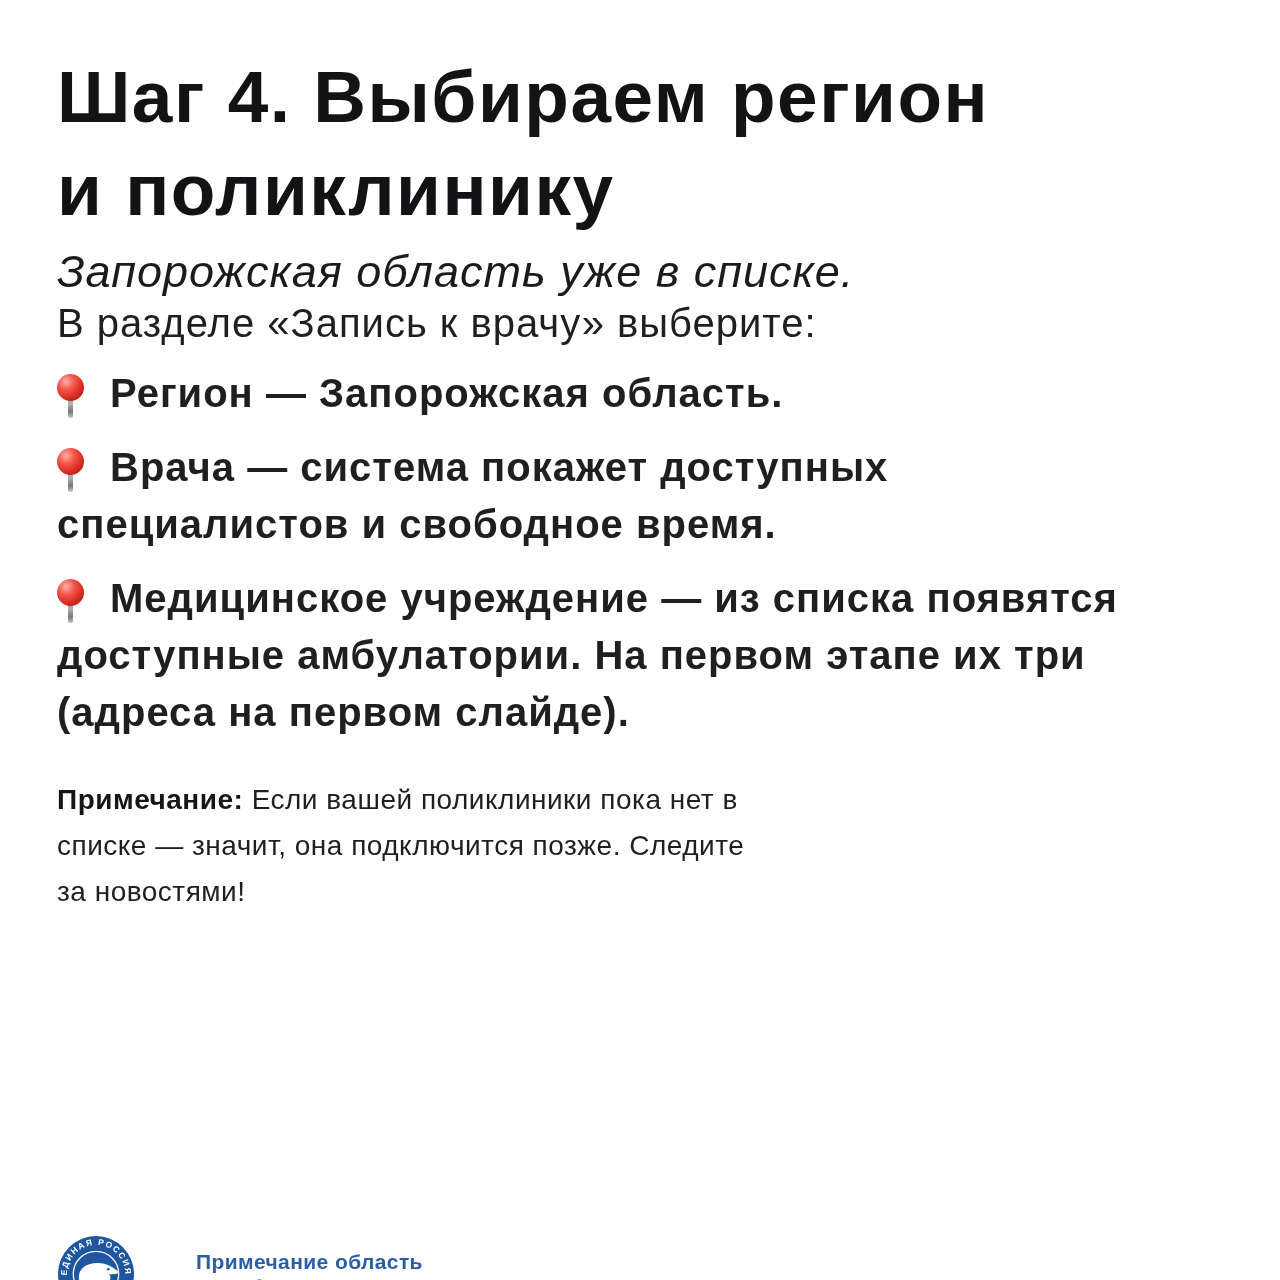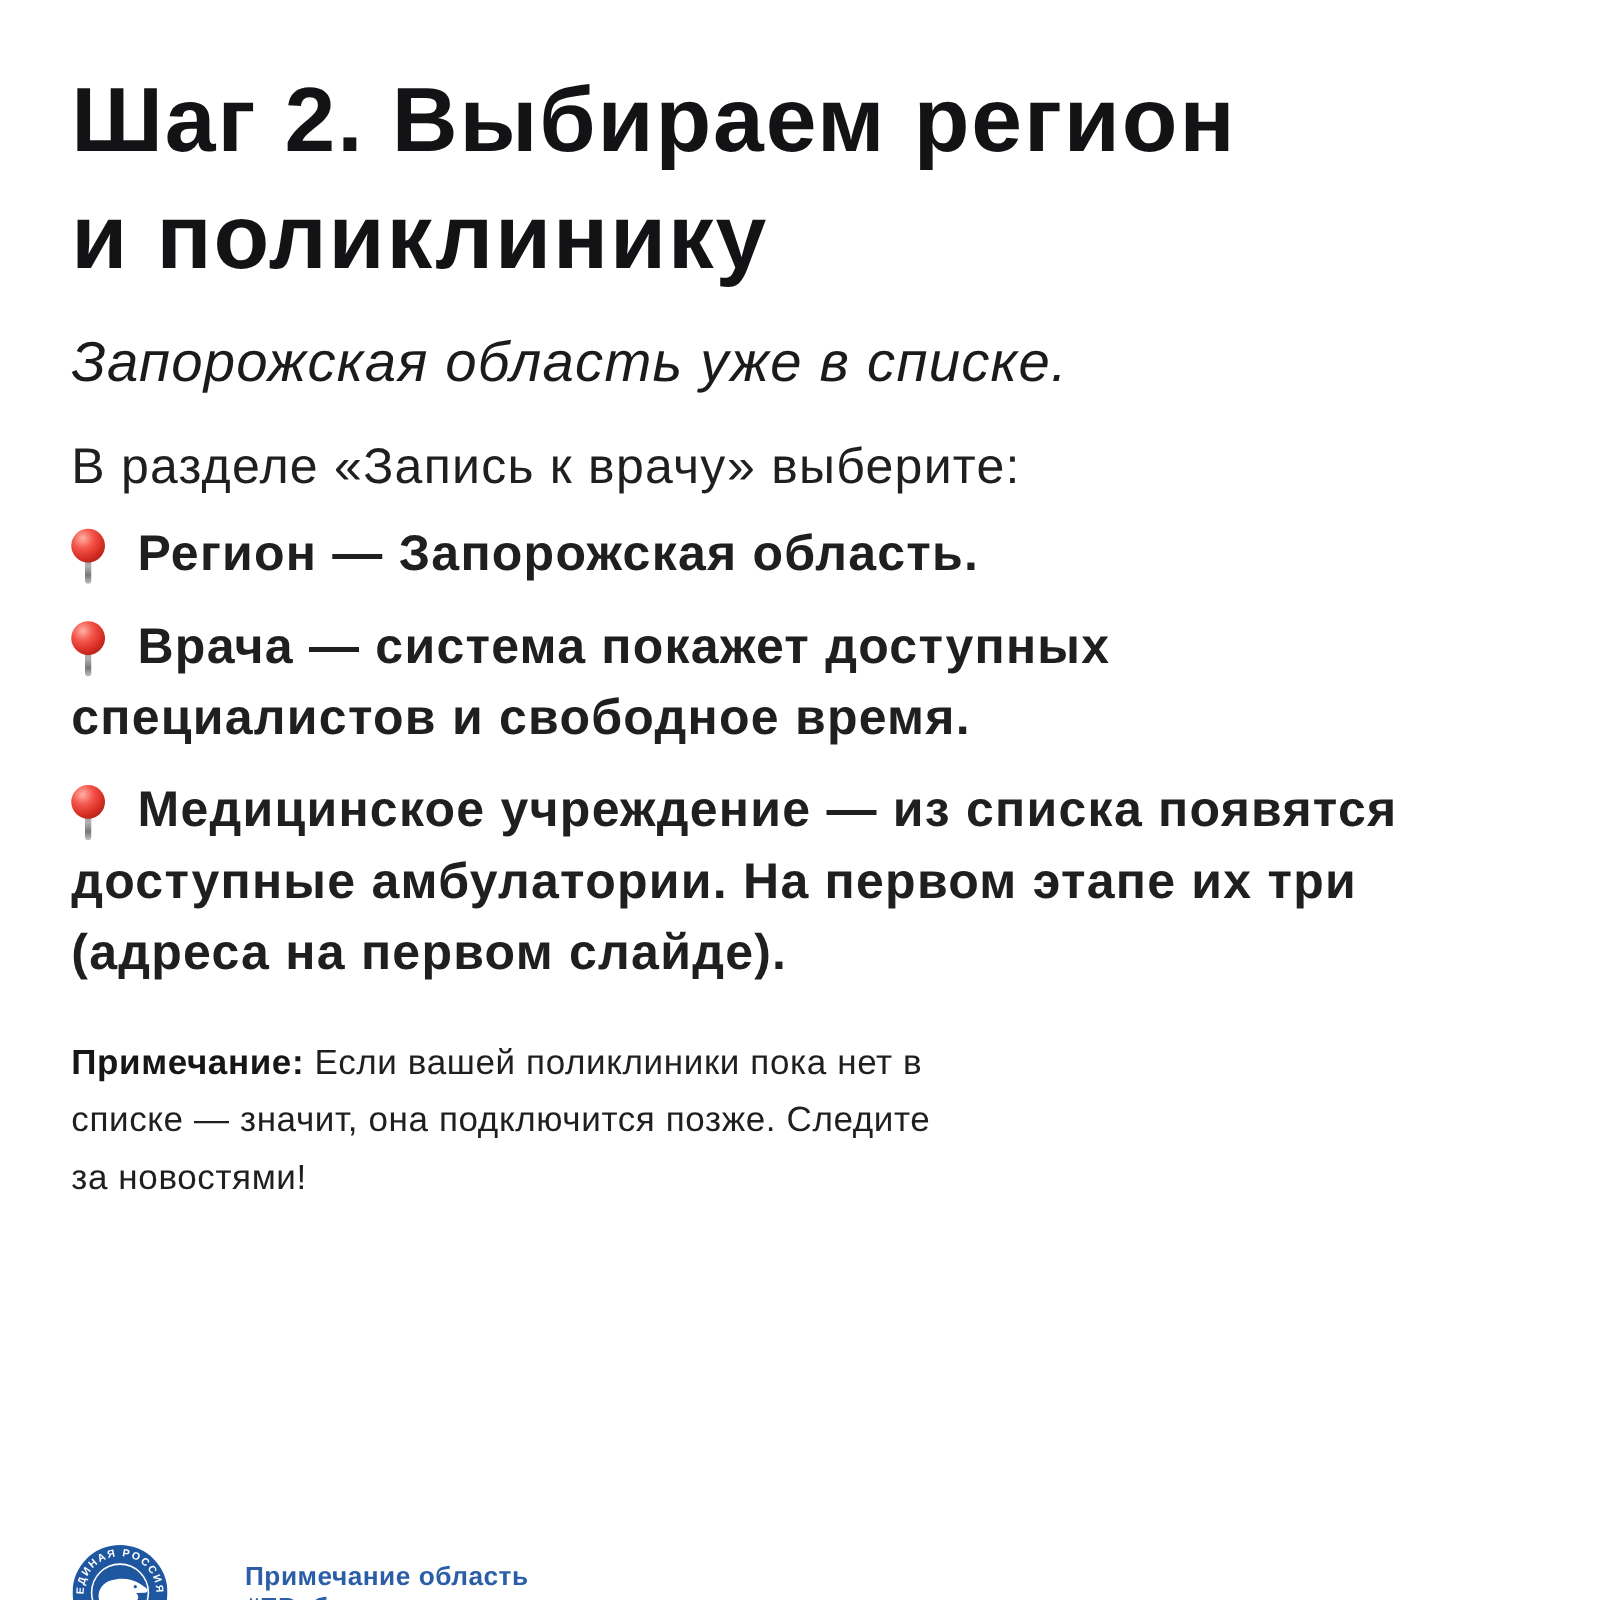--- a/index.html
+++ b/index.html
@@ -26,29 +26,28 @@
   .title{
     margin-top:50px;
     font-size:73px;
     line-height:93px;
     font-weight:700;
     letter-spacing:1.5px;
     color:var(--title);
     white-space:pre-line;
   }
   .subtitle{
-    margin-top:28px;
+    margin-top:10px;
     font-size:45px;
     line-height:52px;
     font-style:italic;
     letter-spacing:1px;
     color:#1b1b1d;
   }
   .intro{
-    margin-top:32px;
     font-size:40px;
     line-height:50px;
     letter-spacing:1px;
     color:var(--text);
   }
   .bullets{ margin-top:10px;font-weight:bold; }
   .bullet{
     margin-top:17px;
     font-size:40px;
     line-height:57px;
@@ -113,21 +112,21 @@
     line-height:25px;
     letter-spacing:0.4px;
     color:var(--footer-blue);
   }
 </style>
 </head>
 <body>
 
 <div class="card">
 
-  <h1 class="title">Шаг 2. Выбираем регион
+  <h1 class="title">Шаг 4. Выбираем регион
 и поликлинику</h1>
 
   <p class="subtitle">Запорожская область уже в списке.</p>
 
   <p class="intro">В разделе «Запись к врачу» выберите:</p>
 
   <div class="bullets">
       <div class="bullet"><span class="pin"></span><span>Регион — Запорожская область.</span></div>
       <div class="bullet"><span class="pin"></span><span>Врача — система покажет доступных
 специалистов и свободное время.</span></div>

